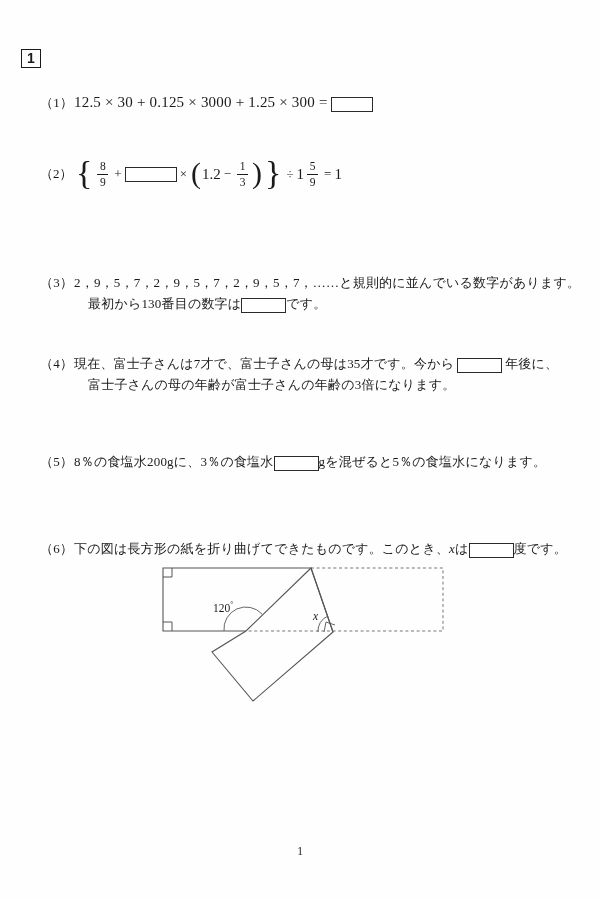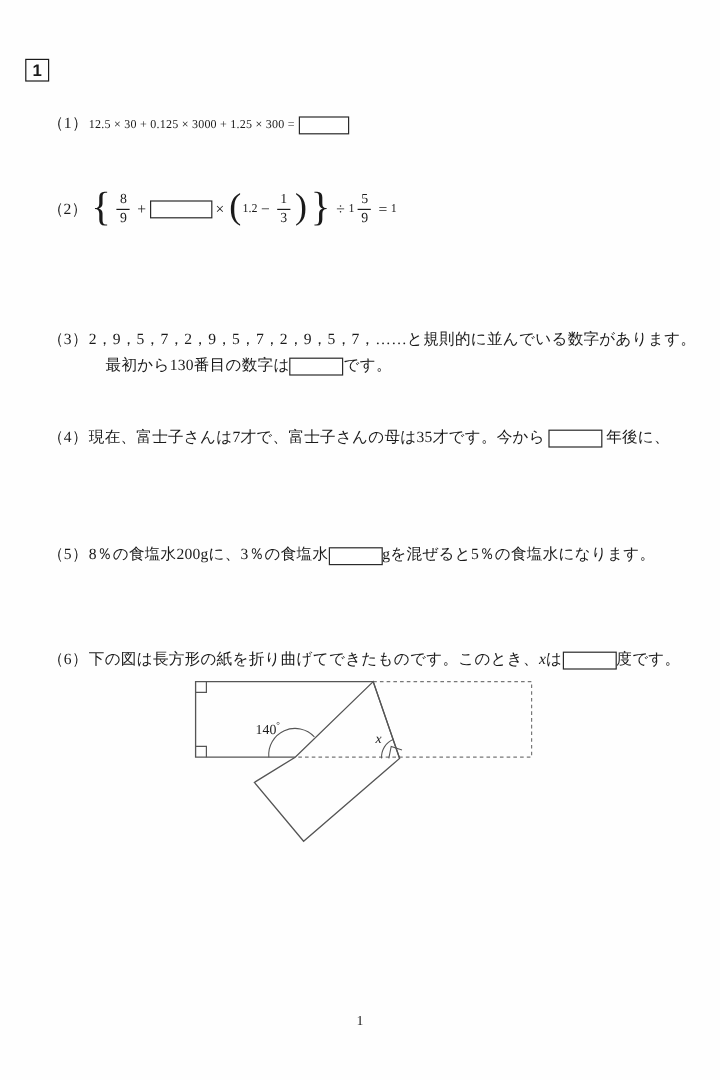--- a/index.html
+++ b/index.html
@@ -70,21 +70,21 @@
     line-height: 21px;
   }
   .q .qnum {
     display: inline-block;
     width: 34px;
   }
   .q .indent2 {
     display: block;
     margin-left: 48px;
   }
-  .num { font-size: 10px; }
+  .num { font-size: 15px; }
 
   
   .mathrow {
     position: absolute;
     left: 40px;
     top: 160px;
     font-size: 13px;
     display: flex;
     align-items: center;
     white-space: nowrap;
@@ -197,20 +197,21 @@
     <span class="num">1</span>
   </div>
 
   <div class="q" style="left:40px; top:272px;">
     <span class="qnum">（3）</span><span>2，9，5，7，2，9，5，7，2，9，5，7，……と規則的に並んでいる数字があります。</span>
     <span class="indent2"><span>最初から130番目の数字は</span><span class="blank w45"></span><span>です。</span></span>
   </div>
 
   <div class="q" style="left:40px; top:353px;">
     <span class="qnum">（4）</span><span>現在、富士子さんは7才で、富士子さんの母は35才です。今から</span><span class="blank w45" style="margin:0 3px;"></span><span>年後に、</span>
+    <span class="indent2">富士子さんの母の年齢が富士子さんの年齢の3倍になります。</span>
   </div>
 
   <div class="q" style="left:40px; top:451px;font-family:Liberation Serif, serif;">
     <span class="qnum">（5）</span><span>8％の食塩水200gに、3％の食塩水</span><span class="blank w45"></span><span>gを混ぜると5％の食塩水になります。</span>
   </div>
 
   <div class="q" style="left:40px; top:538px;">
     <span class="qnum">（6）</span><span>下の図は長方形の紙を折り曲げてできたものです。このとき、</span><span class="ital">x</span><span>は</span><span class="blank w45"></span><span>度です。</span>
   </div>
 
@@ -228,20 +229,20 @@
 
       <line x1="171" y1="20" x2="193" y2="84" stroke="#555555" stroke-width="1.1"></line>
 
       <path d="M 84,83 A 22,22 0 0 1 122,66" fill="none" stroke="#555555" stroke-width="0.9"></path>
 
       <path d="M 178,84 A 16,16 0 0 1 188,68" fill="none" stroke="#555555" stroke-width="0.9"></path>
 
       <polyline points="184,84 186,74 195,77" fill="none" stroke="#555555" stroke-width="0.9"></polyline>
     </svg>
 
-    <div class="fig-label" style="left:73px; top:52px;"><span>140</span><sup class="deg">°</sup></div>
+    <div class="fig-label" style="left:73px; top:52px;"><span>120</span><sup class="deg">°</sup></div>
 
     <div class="fig-label ital" style="left:173px; top:62px;">x</div>
   </div>
 
   <div class="pageno">1</div>
 
 </div>
 
 </body></html>

